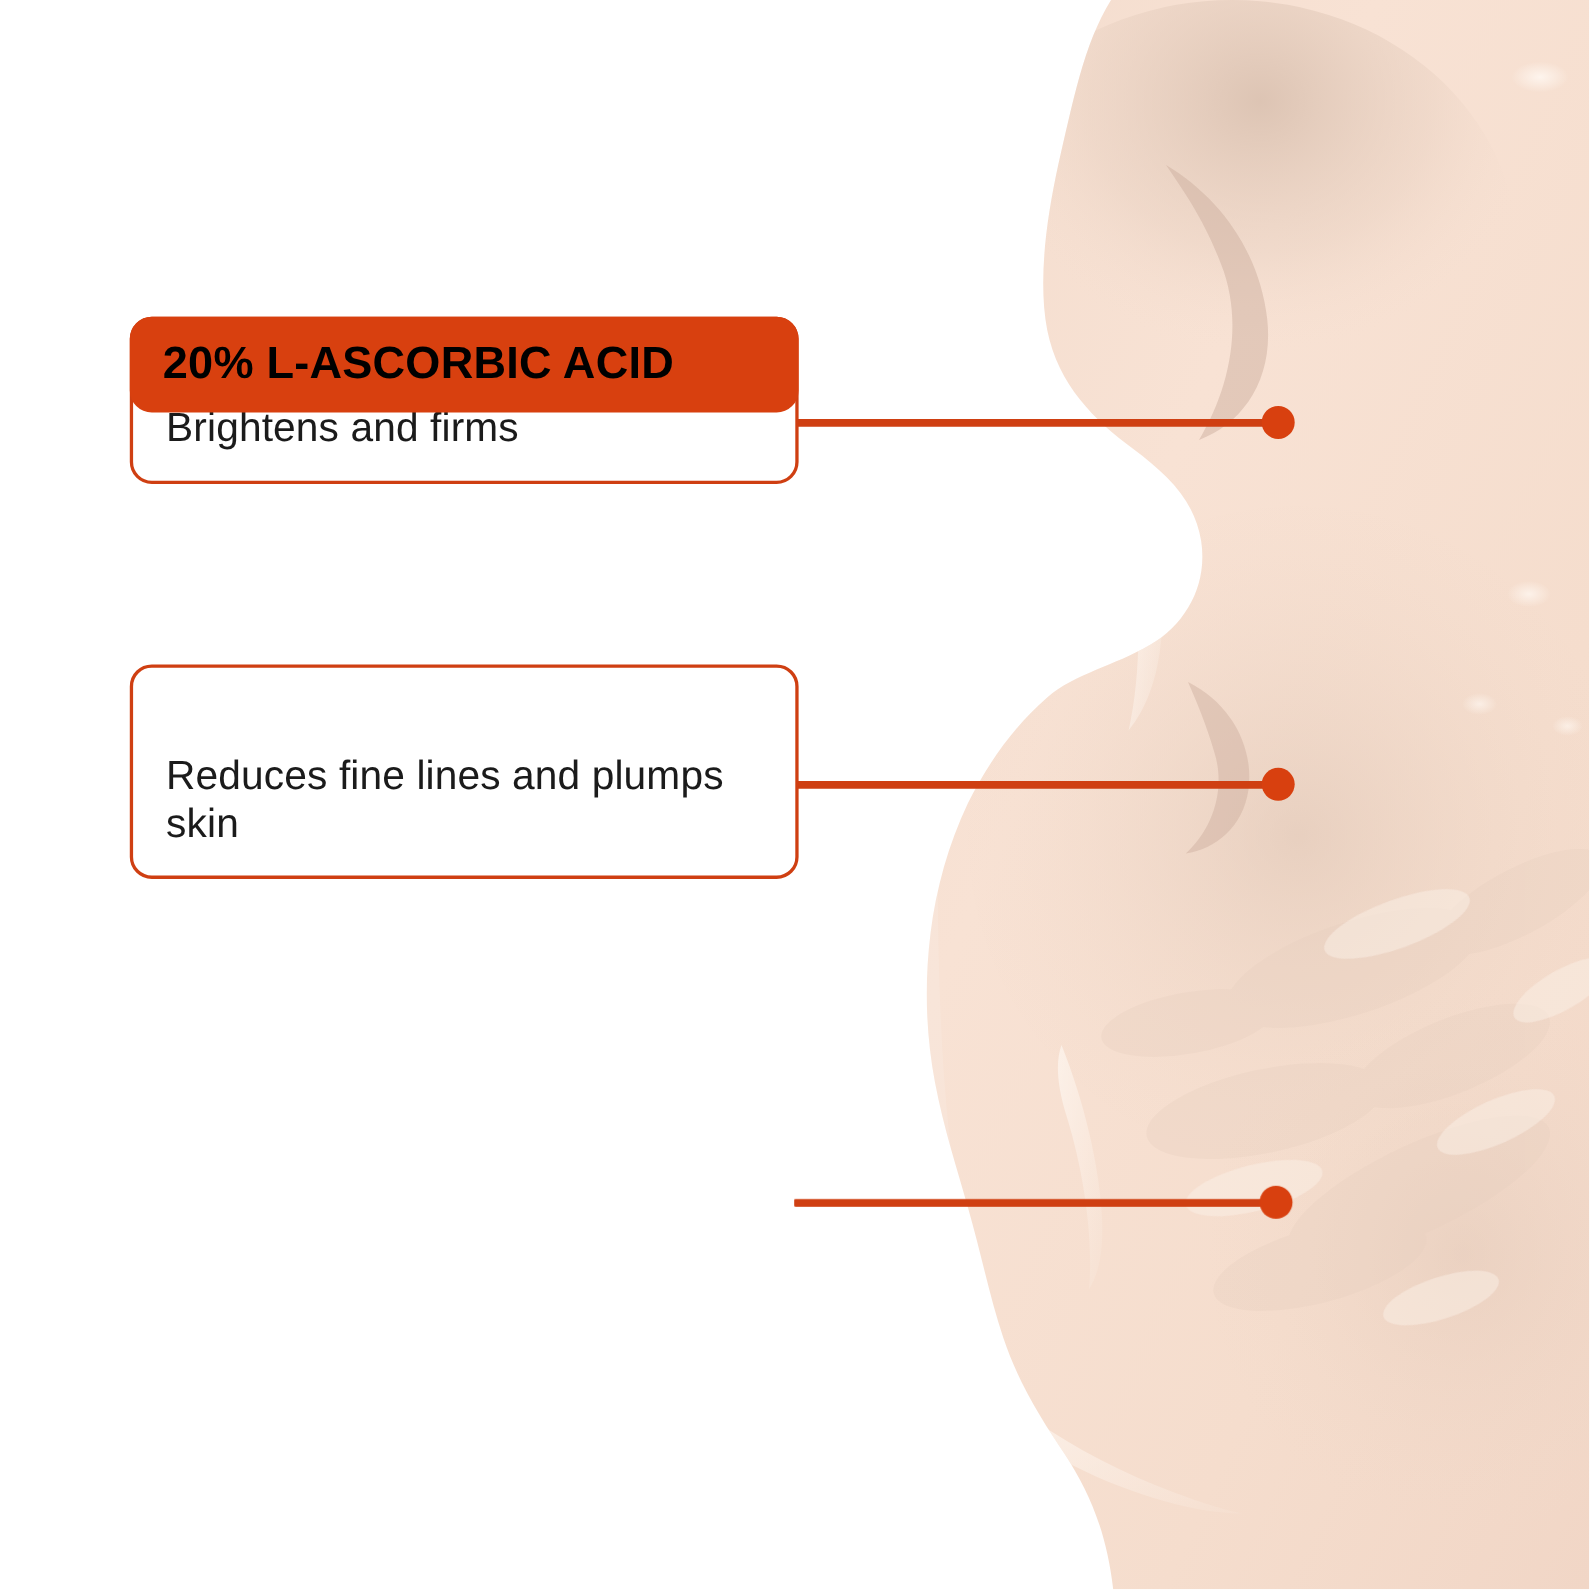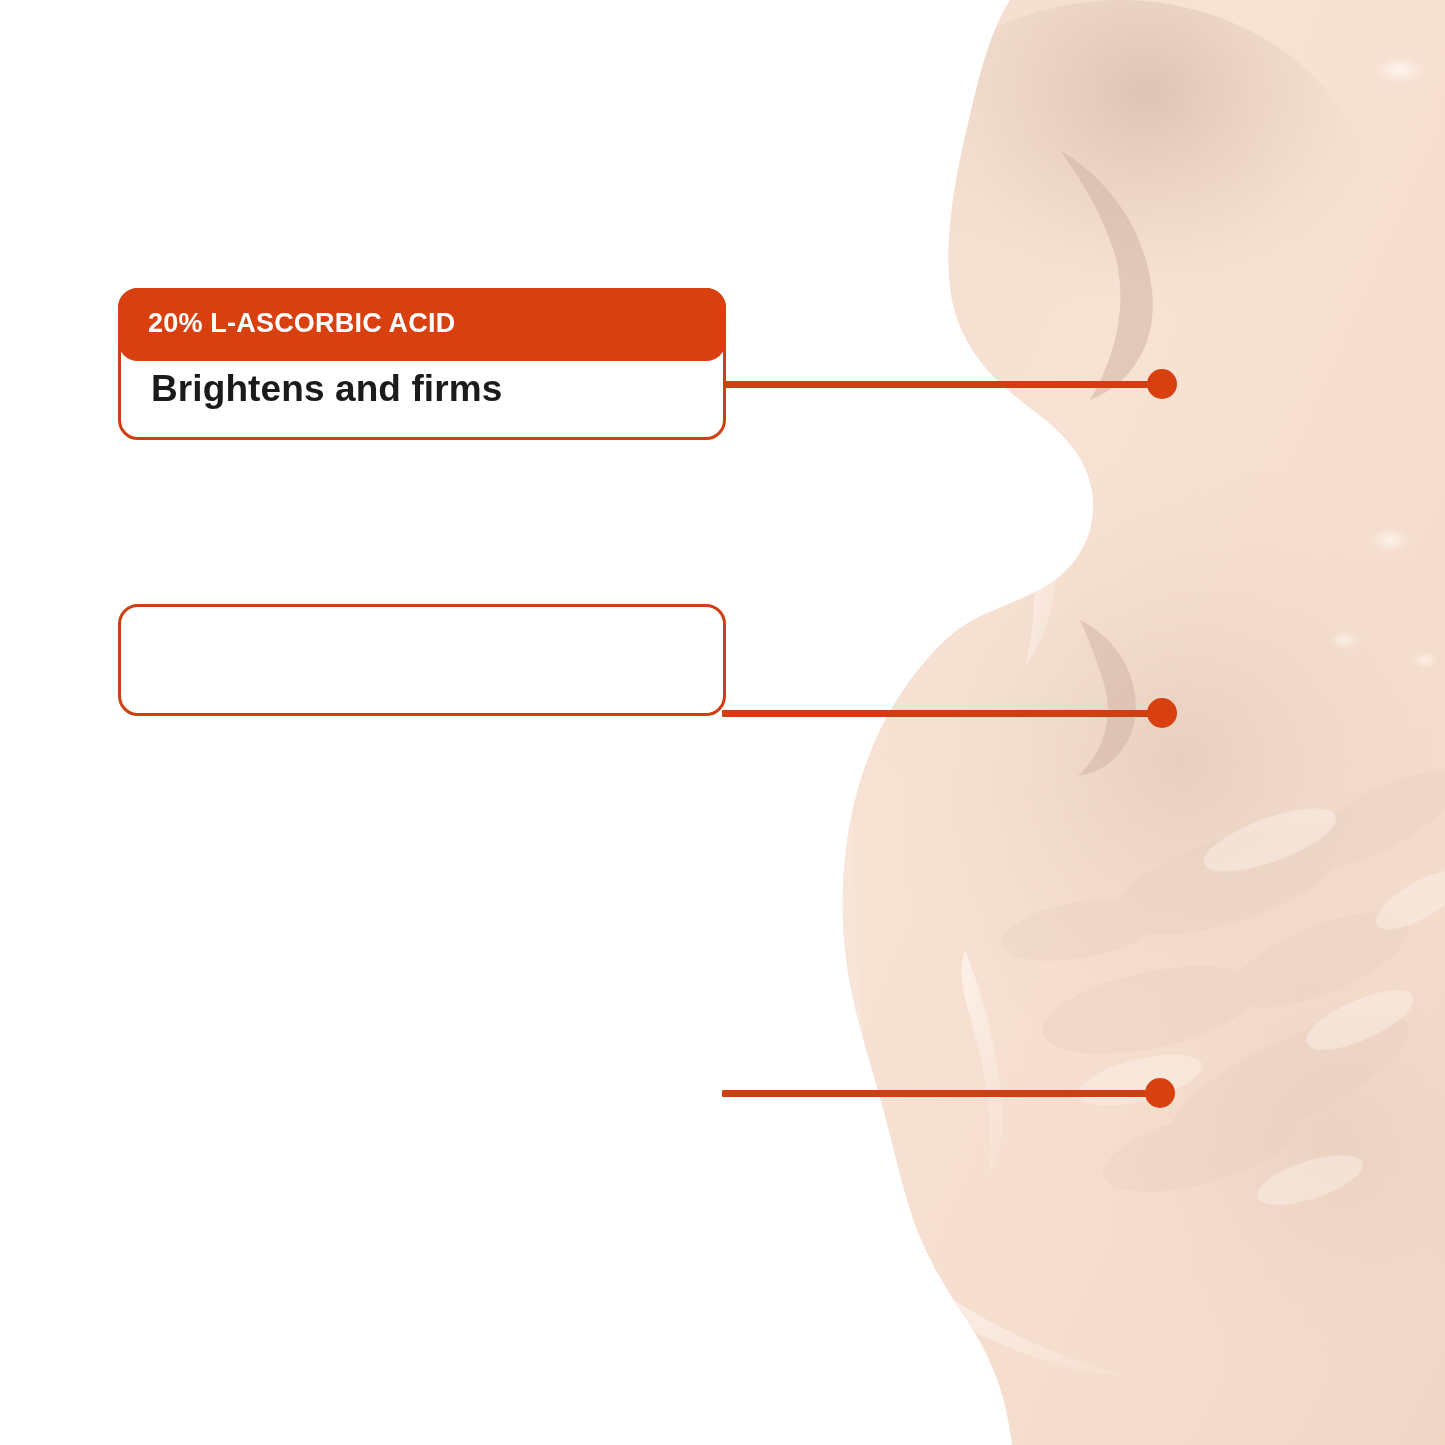--- a/index.html
+++ b/index.html
@@ -66,31 +66,31 @@
     left: -3px;
     top: -3px;
     width: 608px;
     box-sizing: border-box;
     background: #d8400f;
     border-radius: 20px;
     padding: 22px 30px 24px 30px;
     z-index: 2;
   }
   .callout-title {
-    color: #ffffff;
-    font-size: 27px;
+    color: #000000;
+    font-size: 41px;
     font-weight: bold;
     letter-spacing: 0.2px;
     line-height: 1.0;
     white-space: nowrap;
   }
   .callout-desc {
     color: #1b1b1b;
     font-size: 37px;
-    font-weight: bold;
+    font-weight: normal;
     line-height: 1.18;
     letter-spacing: 0.1px;
   }
 
   
   #card-1 { left: 118px; top: 288px; }
   #card-2 { left: 118px; top: 604px; }
   #card-3 { left: 118px; top: 984px; }
 
   
@@ -212,17 +212,18 @@
     <div class="callout-body">
       <div class="callout-header">
         <div class="callout-title">20% L-ASCORBIC ACID</div>
       </div>
       <div class="callout-desc">Brightens and firms</div>
     </div>
   </div>
 
   <div class="callout" id="card-2">
     <div class="callout-body">
+      <div class="callout-desc">Reduces fine lines and plumps skin</div>
     </div>
   </div>
 
 
 </div>
 
 </body></html>

